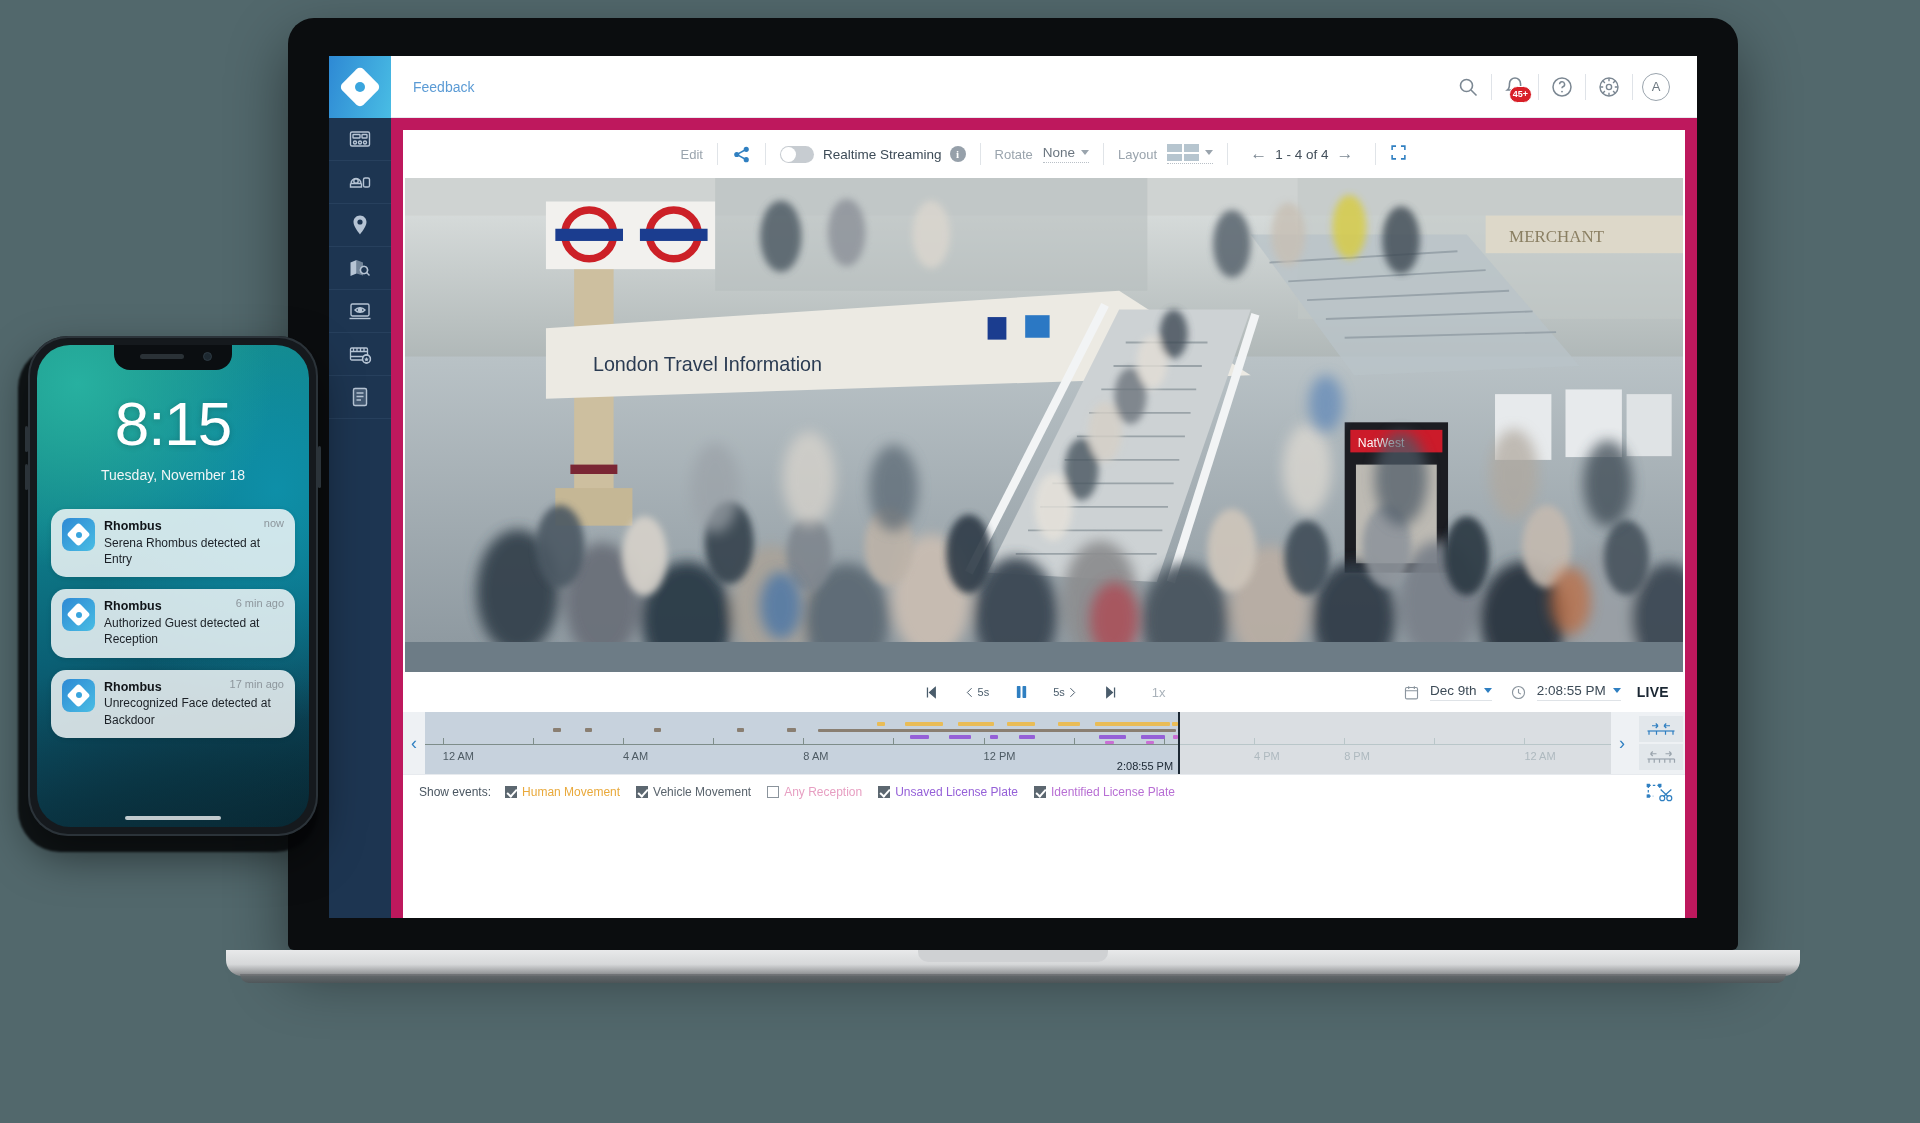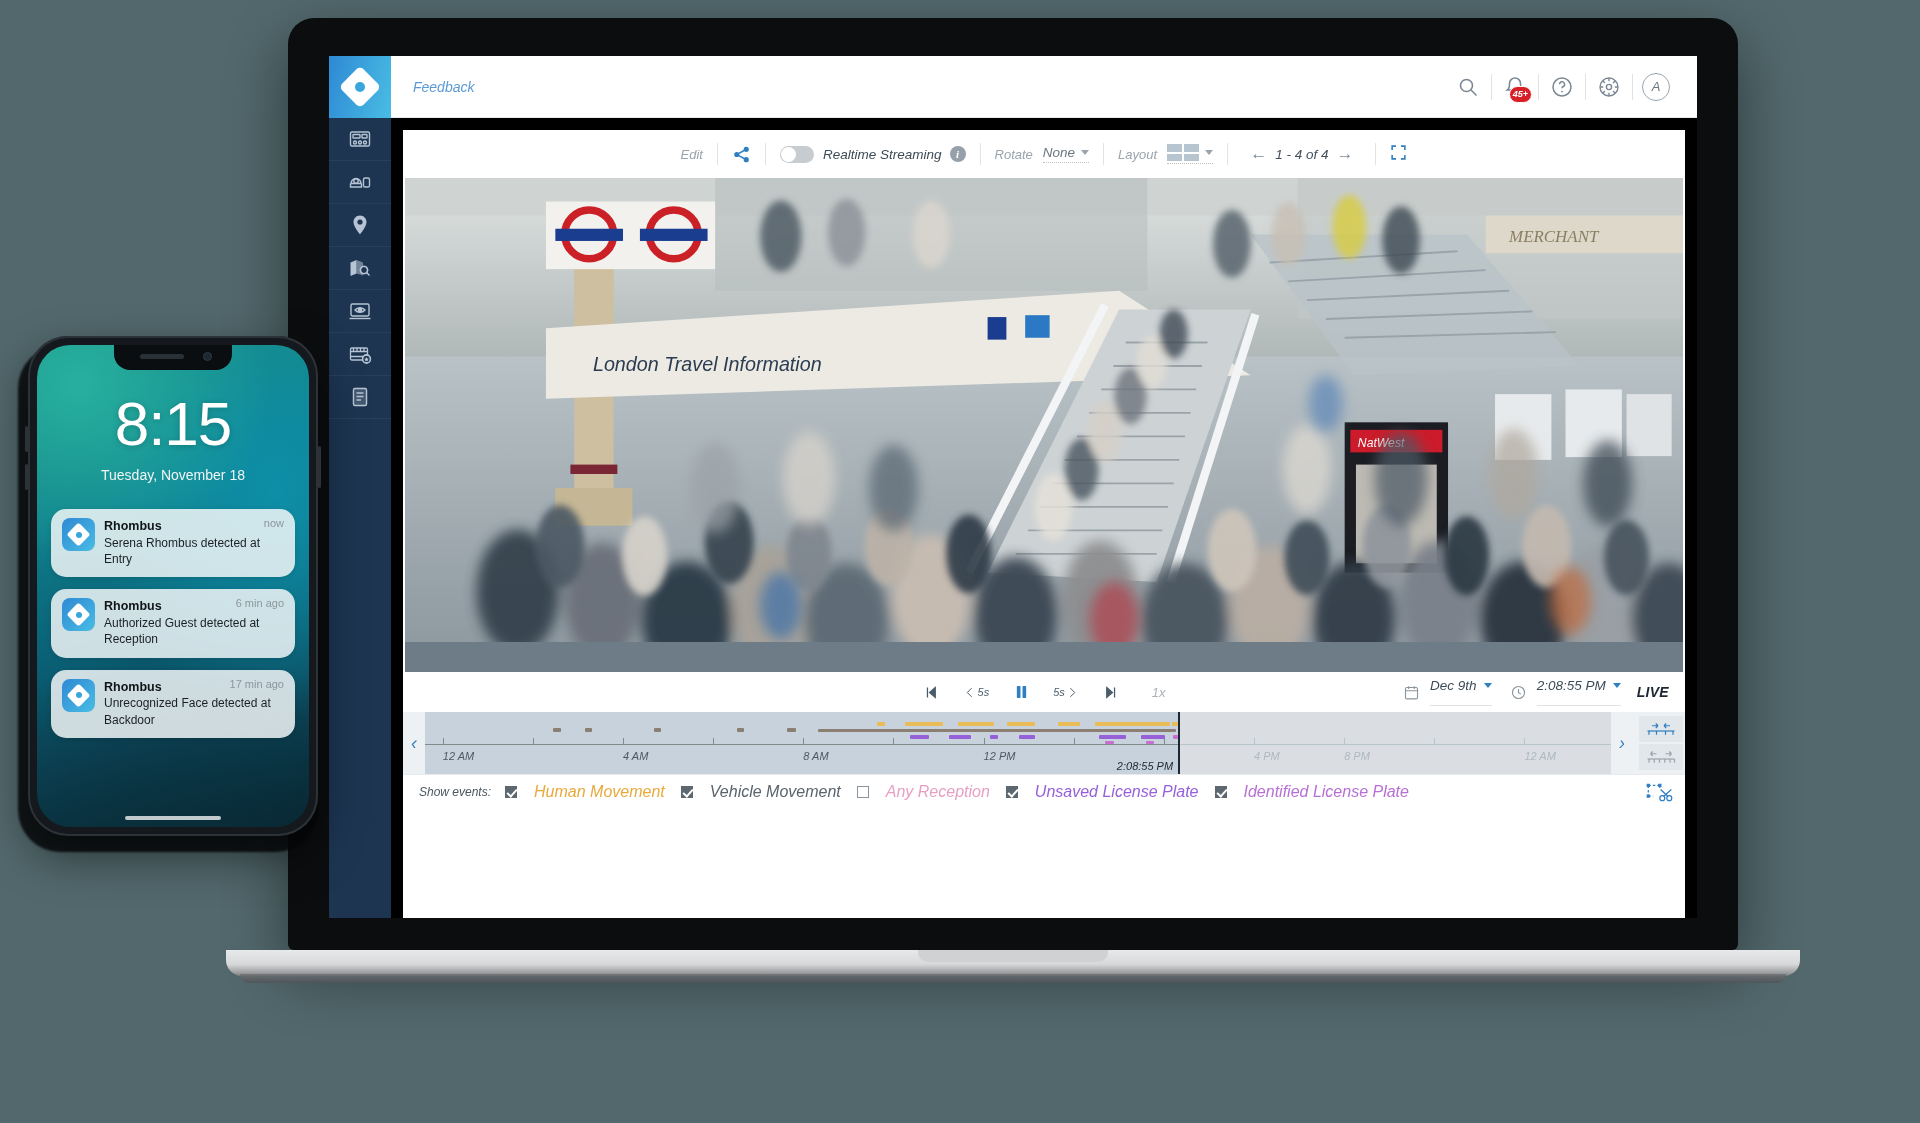--- a/index.html
+++ b/index.html
@@ -52,21 +52,21 @@
   .logo-diamond .hole {
     position:absolute; left:10px; top:10px; width:10px; height:10px; border-radius:50%;
     background:#3aa5dd; z-index:2;
   }
   .side-item {
     height: 43px; display:flex; align-items:center; justify-content:center;
     border-bottom: 1px solid #27405d; color:#b6c4d4;
   }
   .side-item svg { width: 24px; height: 24px; display:block; }
 
-  .main { flex:1; display:flex; flex-direction:column; min-width:0; background:#000000;font-style:italic; }
+  .main { flex:1; display:flex; flex-direction:column; min-width:0; background:#be185d; }
 
   .topbar {
     height: 62px; background:#fff; display:flex; align-items:center;
     padding: 0 18px 0 22px; border-bottom:1px solid #e7eaee;
   }
   .feedback { color:#5b9bd5; font-size:14px; }
   .topbar-right { margin-left:auto; display:flex; align-items:center; gap:0; }
   .ticon { width:46px; height:40px; display:flex; align-items:center; justify-content:center; position:relative; color:#7b8792; }
   .ticon svg { width:24px; height:24px; }
   .vsep { width:1px; height:26px; background:#dfe3e8; }
@@ -114,21 +114,21 @@
   .playback { height:40px; display:flex; align-items:center; padding:0 16px; background:#fff; }
   .pb-center { position:absolute; left:50%; transform:translateX(-50%); display:flex; align-items:center; gap:24px; }
   .pbwrap { position:relative; width:100%; height:40px; display:flex; align-items:center; }
   .pb-btn { color:#4a5c6b; display:flex; align-items:center; font-size:13px; }
   .pb-btn svg { width:17px; height:17px; }
   .pb-pause { color:#2f7fc1; }
   .speed { color:#a9b2ba; font-size:13px; margin-left:8px; }
   .pb-right { margin-left:auto; display:flex; align-items:center; gap:10px; }
   .pb-right .ic { color:#8b959e; display:flex; }
   .pb-right .ic svg { width:17px; height:17px; }
-  .pb-field { display:flex; align-items:center; gap:7px; border-bottom:1px solid #dfe3e7; padding-bottom:12px; }
+  .pb-field { display:flex; align-items:center; gap:7px; border-bottom:1px solid #dfe3e7; padding-bottom:2px; }
   .pb-field span { font-size:13.5px; color:#3d4b57; }
   .live { font-size:14px; font-weight:bold; color:#1b2733; letter-spacing:.3px; margin-left:6px; }
 
   
   .timeline-row { display:flex; height:62px; background:#eef1f4; }
   .tl-nav { width:22px; display:flex; align-items:center; justify-content:center; color:#2f7fc1; font-size:18px; }
   .tl-body { flex:1; position:relative; overflow:hidden; }
   .tl-past { position:absolute; left:0; top:0; bottom:0; width:63.5%; background:#c7d2dd; }
   .tl-future { position:absolute; left:63.5%; right:0; top:0; bottom:0; background:#dadee2; }
   .tl-axis { position:absolute; left:0; right:0; top:32px; height:1px; background:#7e8d8a; }
@@ -140,21 +140,21 @@
   .evbar { position:absolute; height:4px; border-radius:1px; }
   .playhead { position:absolute; top:0; bottom:0; width:2px; background:#1b2733; }
   .ph-label { position:absolute; bottom:2px; font-size:11px; color:#1b2733; transform:translateX(-100%); padding-right:5px; white-space:nowrap; }
   .tl-tools { width:52px; background:#eef1f4; display:flex; flex-direction:column; align-items:center; justify-content:center; gap:2px; padding-left:4px;}
   .tl-tool { width:44px; height:26px; background:#e2e7eb; display:flex; align-items:center; justify-content:center; color:#2f7fc1; }
   .tl-tool svg { width:30px; height:17px; }
 
   
   .events { height:34px; display:flex; align-items:center; padding:0 0 0 16px; background:#fff; border-top:1px solid #e7eaee; }
   .ev-title { font-size:12px; color:#4a5661; margin-right:14px; }
-  .ev-item { display:flex; align-items:center; gap:17px; margin-right:16px; font-size:16px; }
+  .ev-item { display:flex; align-items:center; gap:5px; margin-right:16px; font-size:12px; }
   .cb { width:12px; height:12px; border:1px solid #8b949c; background:#fff; position:relative; flex:0 0 12px; }
   .cb.on { background:#5c6770; border-color:#5c6770; }
   .cb.on::after {
     content:""; position:absolute; left:3px; top:0px; width:4px; height:8px;
     border:solid #fff; border-width:0 2px 2px 0; transform:rotate(42deg);
   }
   .ev-clip { margin-left:auto; margin-right:12px; color:#2f7fc1; display:flex; }
   .ev-clip svg { width:28px; height:22px; }
 
   

